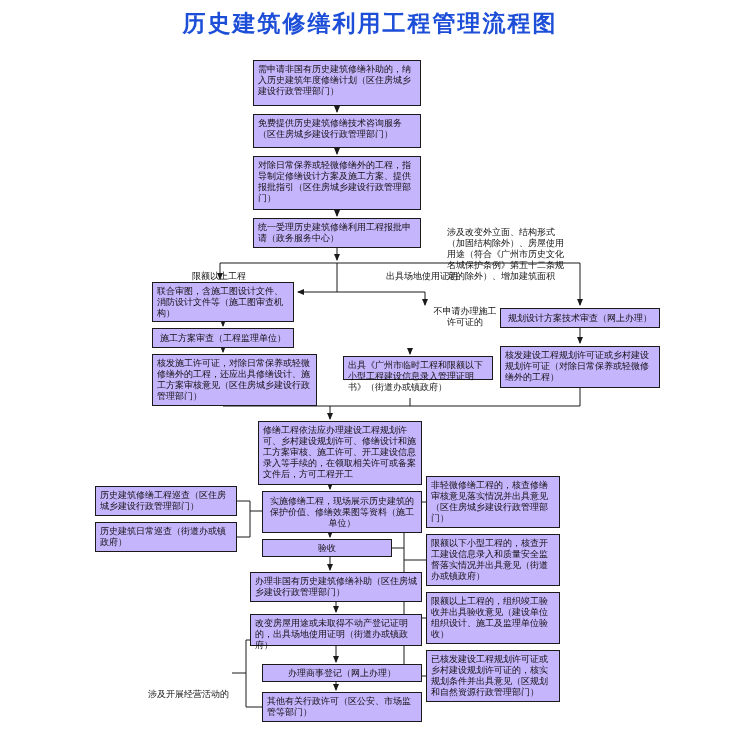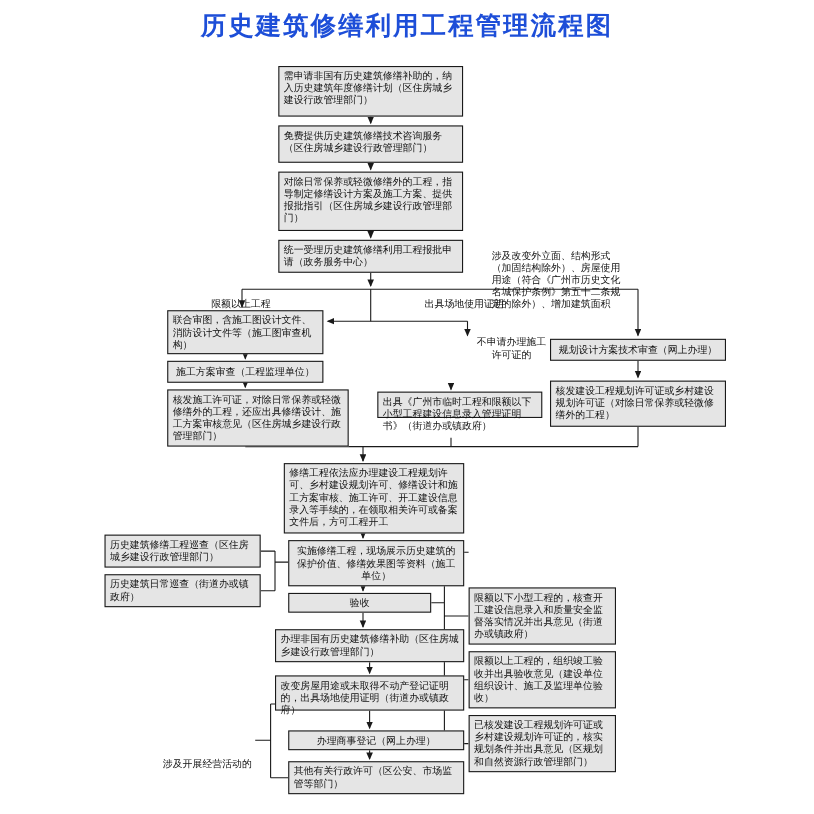--- a/index.html
+++ b/index.html
@@ -2,21 +2,21 @@
 <html><head>
 <meta charset="utf-8">
 <style>
   html,body{margin:0;padding:0;background:#fff;}
   #canvas{position:relative;width:740px;height:740px;background:#fff;
     font-family:"Liberation Serif","DejaVu Serif",serif;color:#111;}
   #connectors{position:absolute;left:0;top:0;width:740px;height:740px;}
   .title{position:absolute;left:0;top:8px;width:740px;text-align:center;
     font-size:23px;font-weight:bold;letter-spacing:2px;color:#1d4ed8;}
   .node{position:absolute;box-sizing:border-box;border:1px solid #1a1a1a;
-    background:#e5e5e5;font-size:9px;line-height:11px;padding:3px 4px;text-align:left;}
+    background:#c4b5fd;font-size:9px;line-height:11px;padding:3px 4px;text-align:left;}
   .node.center{display:flex;align-items:center;justify-content:center;text-align:center;padding:8px 3px;}
   .flabel{position:absolute;font-size:9px;line-height:11px;color:#111;background:transparent;margin-top:22px;}
   .flabel.center{text-align:center;}
 </style>
 </head>
 <body>
 
 <div id="canvas">
 
   <svg id="connectors" viewBox="0 0 740 740" xmlns="http://www.w3.org/2000/svg">
@@ -77,20 +77,21 @@
   <div class="node center" style="left:500px;top:308px;width:160px;height:20px">规划设计方案技术审查（网上办理）</div>
   <div class="node" style="left:500px;top:346px;width:160px;height:42px">核发建设工程规划许可证或乡村建设规划许可证（对除日常保养或轻微修缮外的工程）</div>
 
   <div class="node" style="left:258px;top:421px;width:164px;height:64px">修缮工程依法应办理建设工程规划许可、乡村建设规划许可、修缮设计和施工方案审核、施工许可、开工建设信息录入等手续的，在领取相关许可或备案文件后，方可工程开工</div>
   <div class="node center" style="left:262px;top:491px;width:160px;height:42px">实施修缮工程，现场展示历史建筑的保护价值、修缮效果图等资料（施工单位）</div>
   <div class="node center" style="left:262px;top:539px;width:130px;height:18px">验收</div>
 
   <div class="node" style="left:95px;top:486px;width:142px;height:30px">历史建筑修缮工程巡查（区住房城乡建设行政管理部门）</div>
   <div class="node" style="left:95px;top:522px;width:142px;height:30px">历史建筑日常巡查（街道办或镇政府）</div>
 
+  <div class="node" style="left:426px;top:476px;width:134px;height:52px">非轻微修缮工程的，核查修缮审核意见落实情况并出具意见（区住房城乡建设行政管理部门）</div>
   <div class="node" style="left:426px;top:534px;width:134px;height:52px">限额以下小型工程的，核查开工建设信息录入和质量安全监督落实情况并出具意见（街道办或镇政府）</div>
   <div class="node" style="left:426px;top:592px;width:134px;height:52px">限额以上工程的，组织竣工验收并出具验收意见（建设单位组织设计、施工及监理单位验收）</div>
   <div class="node" style="left:426px;top:650px;width:134px;height:52px">已核发建设工程规划许可证或乡村建设规划许可证的，核实规划条件并出具意见（区规划和自然资源行政管理部门）</div>
 
   <div class="node" style="left:250px;top:572px;width:172px;height:30px">办理非国有历史建筑修缮补助（区住房城乡建设行政管理部门）</div>
   <div class="node" style="left:250px;top:614px;width:172px;height:32px">改变房屋用途或未取得不动产登记证明的，出具场地使用证明（街道办或镇政府）</div>
   <div class="flabel" style="left:148px;top:667px;width:86px">涉及开展经营活动的</div>
   <div class="node center" style="left:262px;top:664px;width:160px;height:18px">办理商事登记（网上办理）</div>
   <div class="node" style="left:262px;top:692px;width:160px;height:30px">其他有关行政许可（区公安、市场监管等部门）</div>
 

